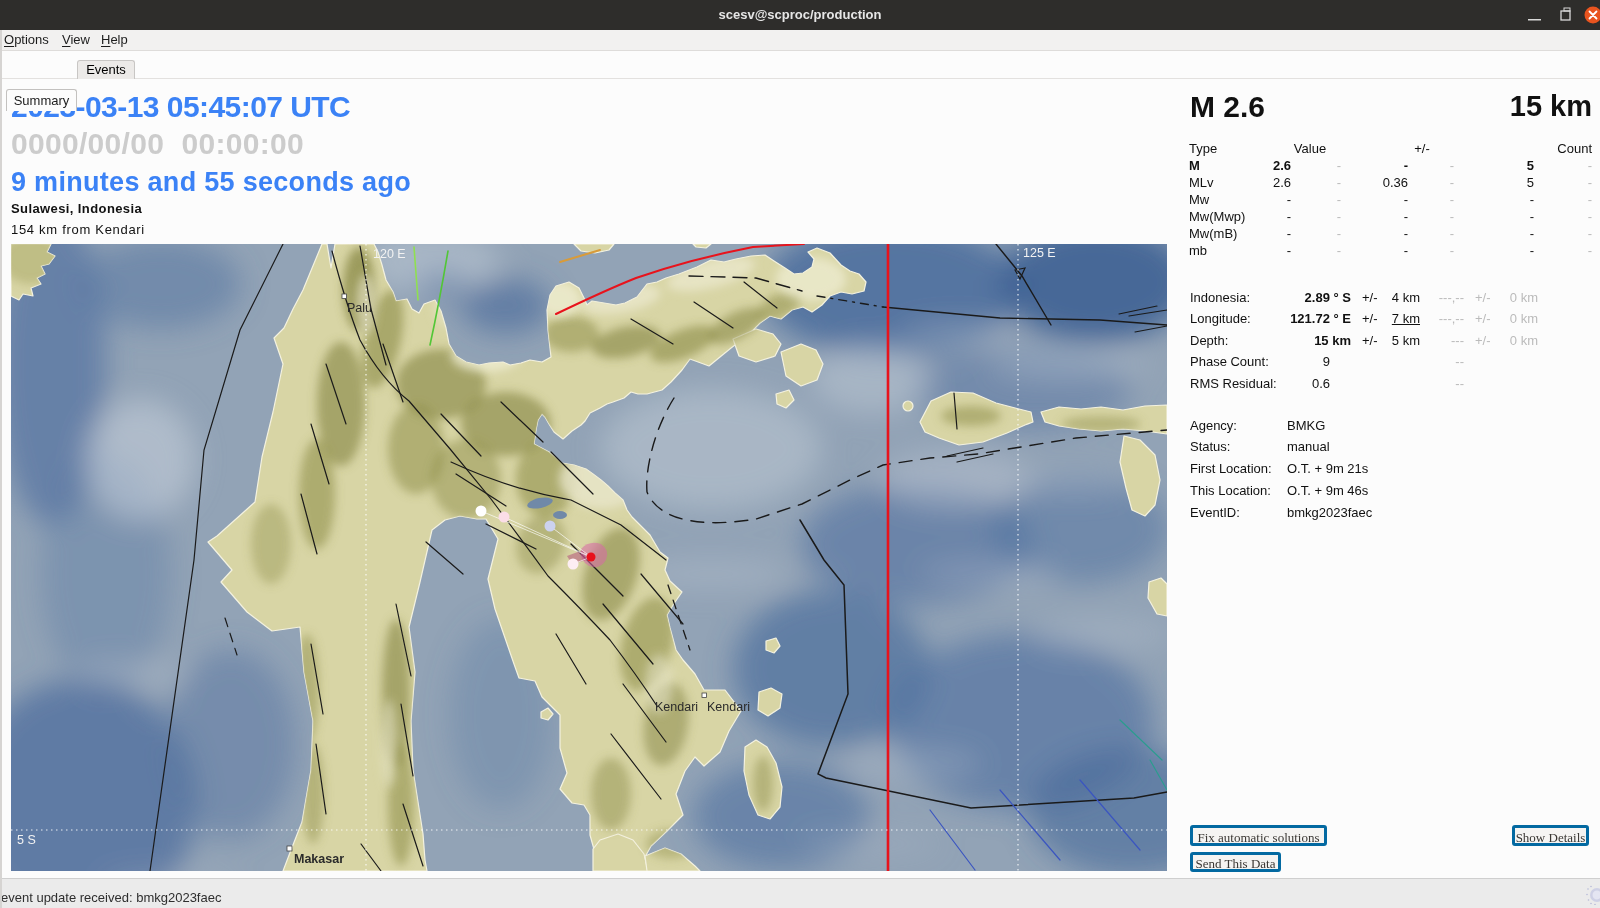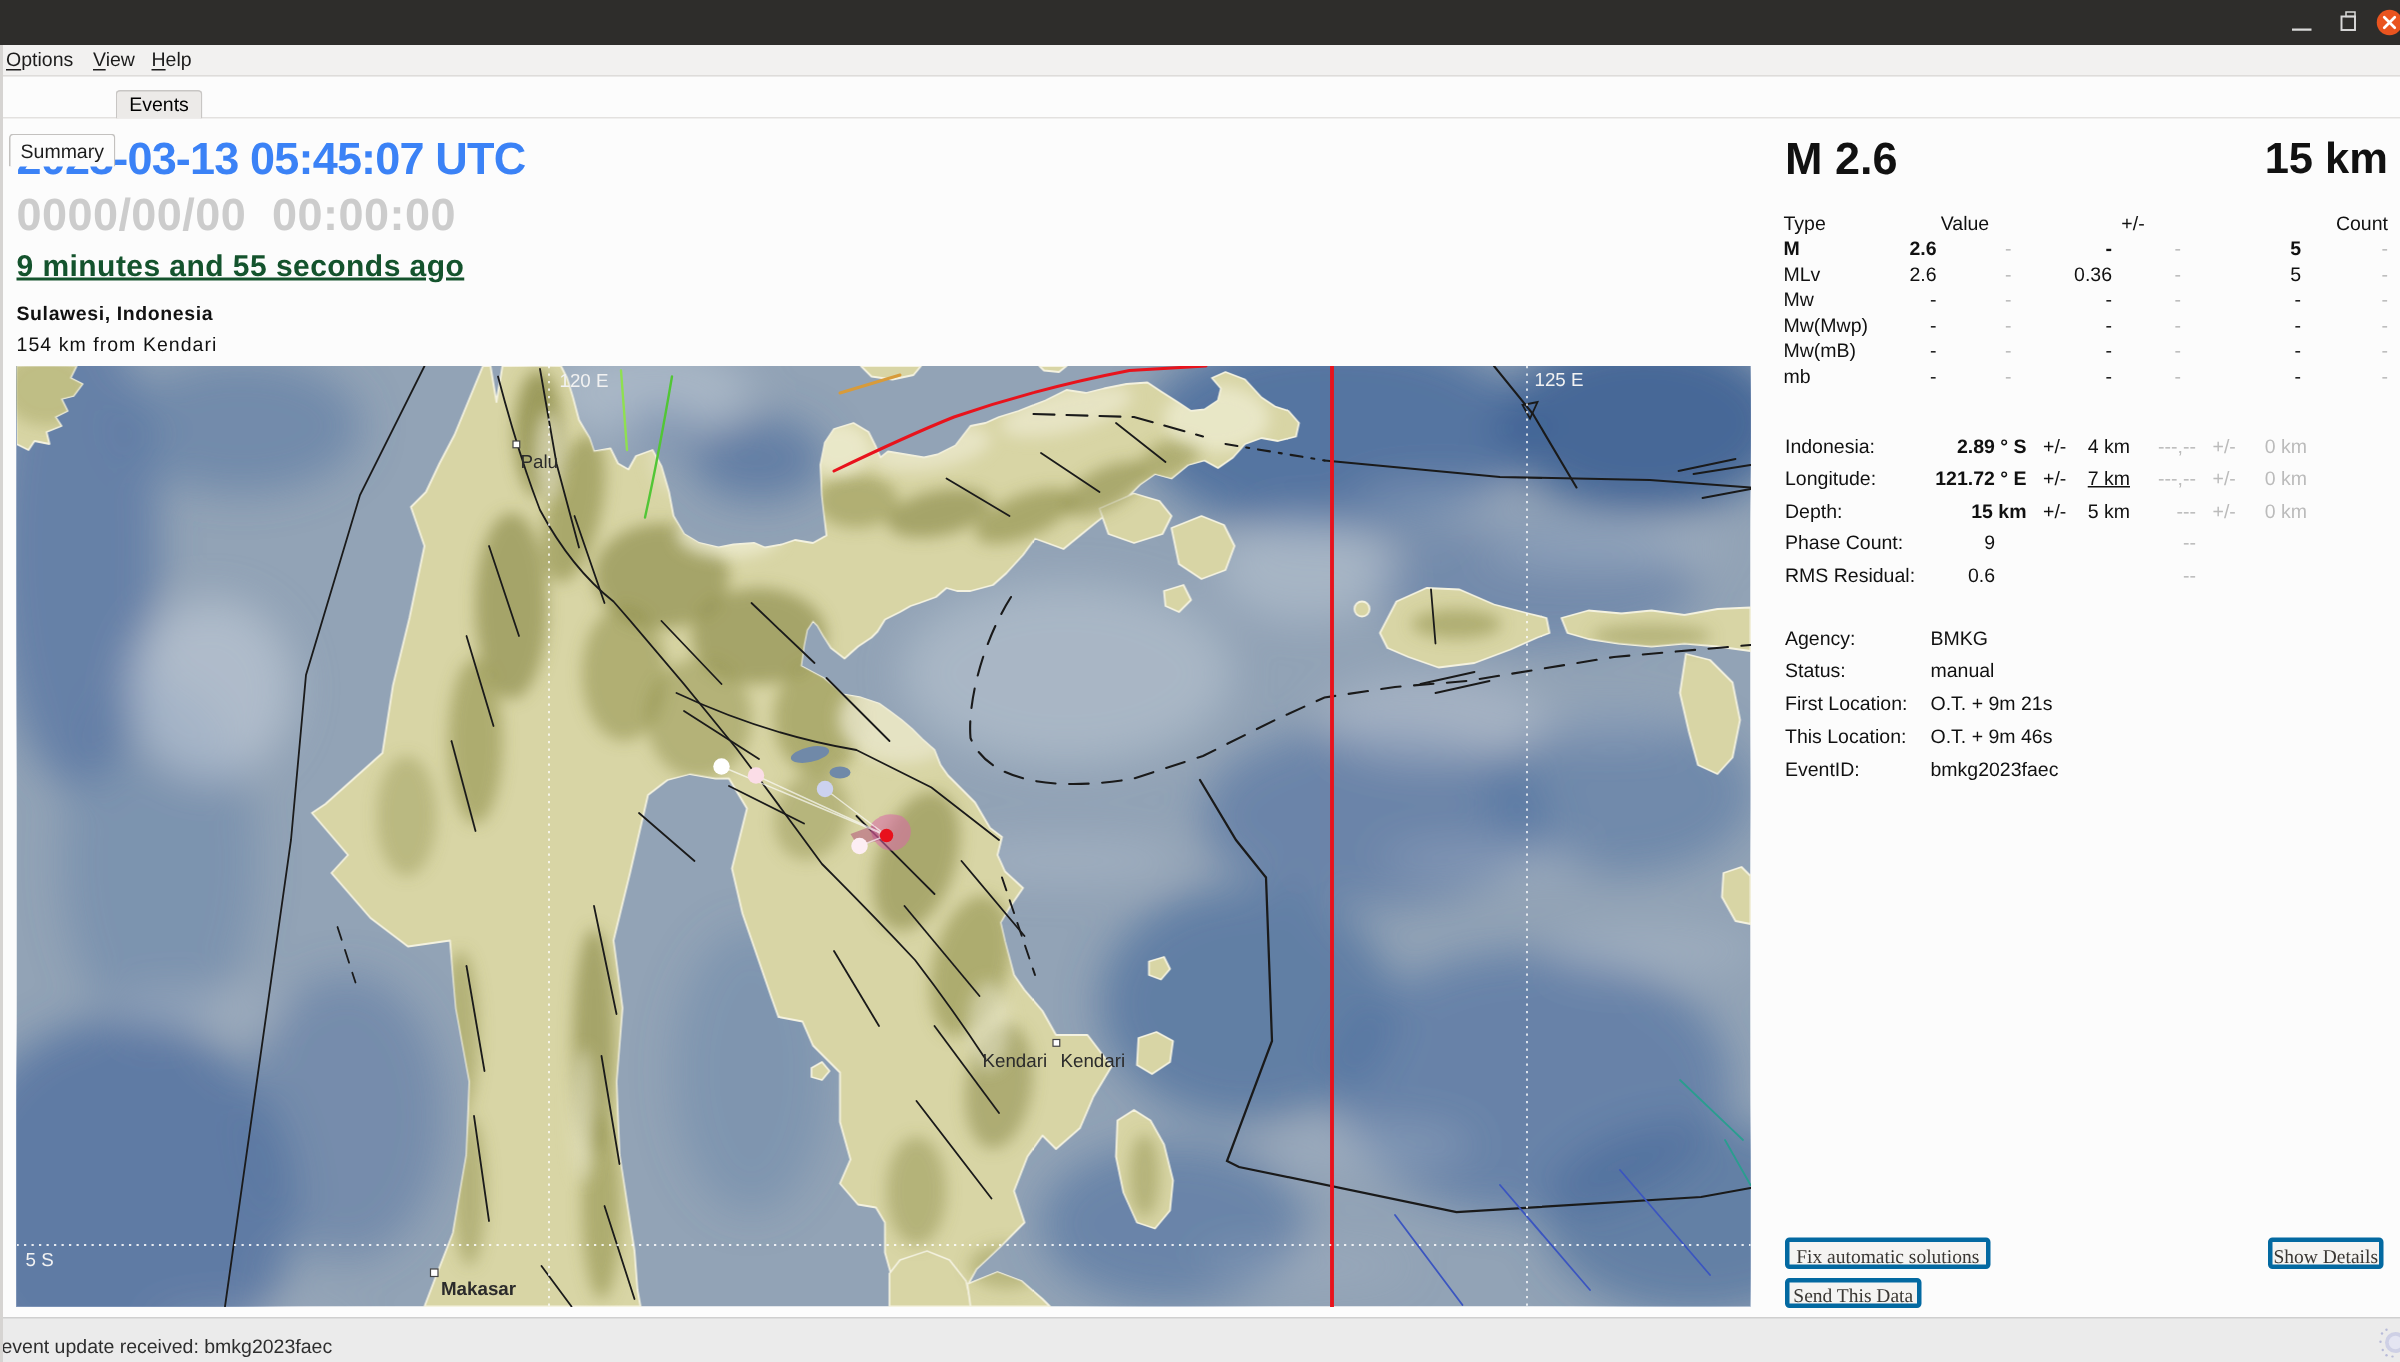--- a/index.html
+++ b/index.html
@@ -19,21 +19,21 @@
   .tab-active { position:absolute; left:6px; top:57px; width:71px; height:22px; background:#fcfcfc;
     border:1px solid #c3c1bf; border-bottom:none; border-radius:3px 3px 0 0;
     font-size:13px; color:#1c1c1c; text-align:center; padding-top:3px; z-index:3;margin-top:32px; }
   .tab-inactive { position:absolute; left:77px; top:60px; width:58px; height:19px; background:#eceae8;
     border:1px solid #c8c6c4; border-bottom:none; border-radius:3px 3px 0 0;
     font-size:13px; color:#000000; text-align:center; padding-top:1px; z-index:2; }
   .tabline { position:absolute; left:0px; top:78px; width:1600px; height:1px; background:#e3e1df; z-index:1; }
   
   .h-date { position:absolute; left:11px; top:90px; font-size:30px; letter-spacing:-0.55px; font-weight:bold; color:#3b82f6; }
   .h-date2 { position:absolute; left:11px; top:127px; font-size:30px; font-weight:bold; color:#cccccc; letter-spacing:0.3px; }
-  .h-ago { position:absolute; left:11px; top:167px; font-size:20px; font-weight:bold; color:#14532d; letter-spacing:0.3px;text-decoration:underline; }
+  .h-ago { position:absolute; left:11px; top:167px; font-size:27px; font-weight:bold; color:#3b82f6; letter-spacing:0.3px; }
   .h-region { position:absolute; left:11px; top:201px; font-size:13px; font-weight:bold; color:#111; letter-spacing:0.4px; }
   .h-dist { position:absolute; left:11px; top:222px; font-size:13px; color:#111; letter-spacing:0.7px; }
   
   .h-mag { position:absolute; left:1190px; top:90px; font-size:30px; font-weight:bold; color:#111; }
   .h-depth { position:absolute; left:1392px; top:90px; width:200px; text-align:right; font-size:29px; font-weight:bold; color:#111; }
   .t13 { font-size:13px; color:#111; position:absolute; white-space:nowrap; }
   .gray { color:#bbbbbb; }
   .b { font-weight:bold; }
   .ra { text-align:right; }
   
@@ -43,20 +43,21 @@
   .statusbar { position:absolute; left:0; top:878px; width:1600px; height:30px; background:#ebebeb;
     border-top:1px solid #cfcfcf; }
   .statusbar .txt { position:absolute; left:1px; top:11px; font-size:13px; color:#2e2e2e; }
   
   #map { position:absolute; left:11px; top:244px; width:1156px; height:627px; }
 </style>
 </head>
 <body>
 <div style="position:absolute;left:0;top:30px;width:2px;height:878px;background:#d6d4d2;z-index:5;"></div>
 <div class="titlebar">
+  <div class="title">scesv@scproc/production</div>
   <svg class="winbtn" style="left:1520px; width:80px;" width="80" height="30">
     <rect x="8" y="19" width="13" height="1.5" fill="#d9d9d9"></rect>
     <rect x="41" y="11" width="9" height="9" fill="none" stroke="#d9d9d9" stroke-width="1.3"></rect>
     <rect x="44" y="8" width="6" height="3" fill="none" stroke="#d9d9d9" stroke-width="1"></rect>
     <circle cx="73" cy="15" r="8.5" fill="#e9541f"></circle>
     <path d="M69.5,11.5 L76.5,18.5 M76.5,11.5 L69.5,18.5" stroke="#fff" stroke-width="1.8" stroke-linecap="round"></path>
   </svg>
 </div>
 <div class="menubar">
   <span style="left:4px;"><u>O</u>ptions</span>

